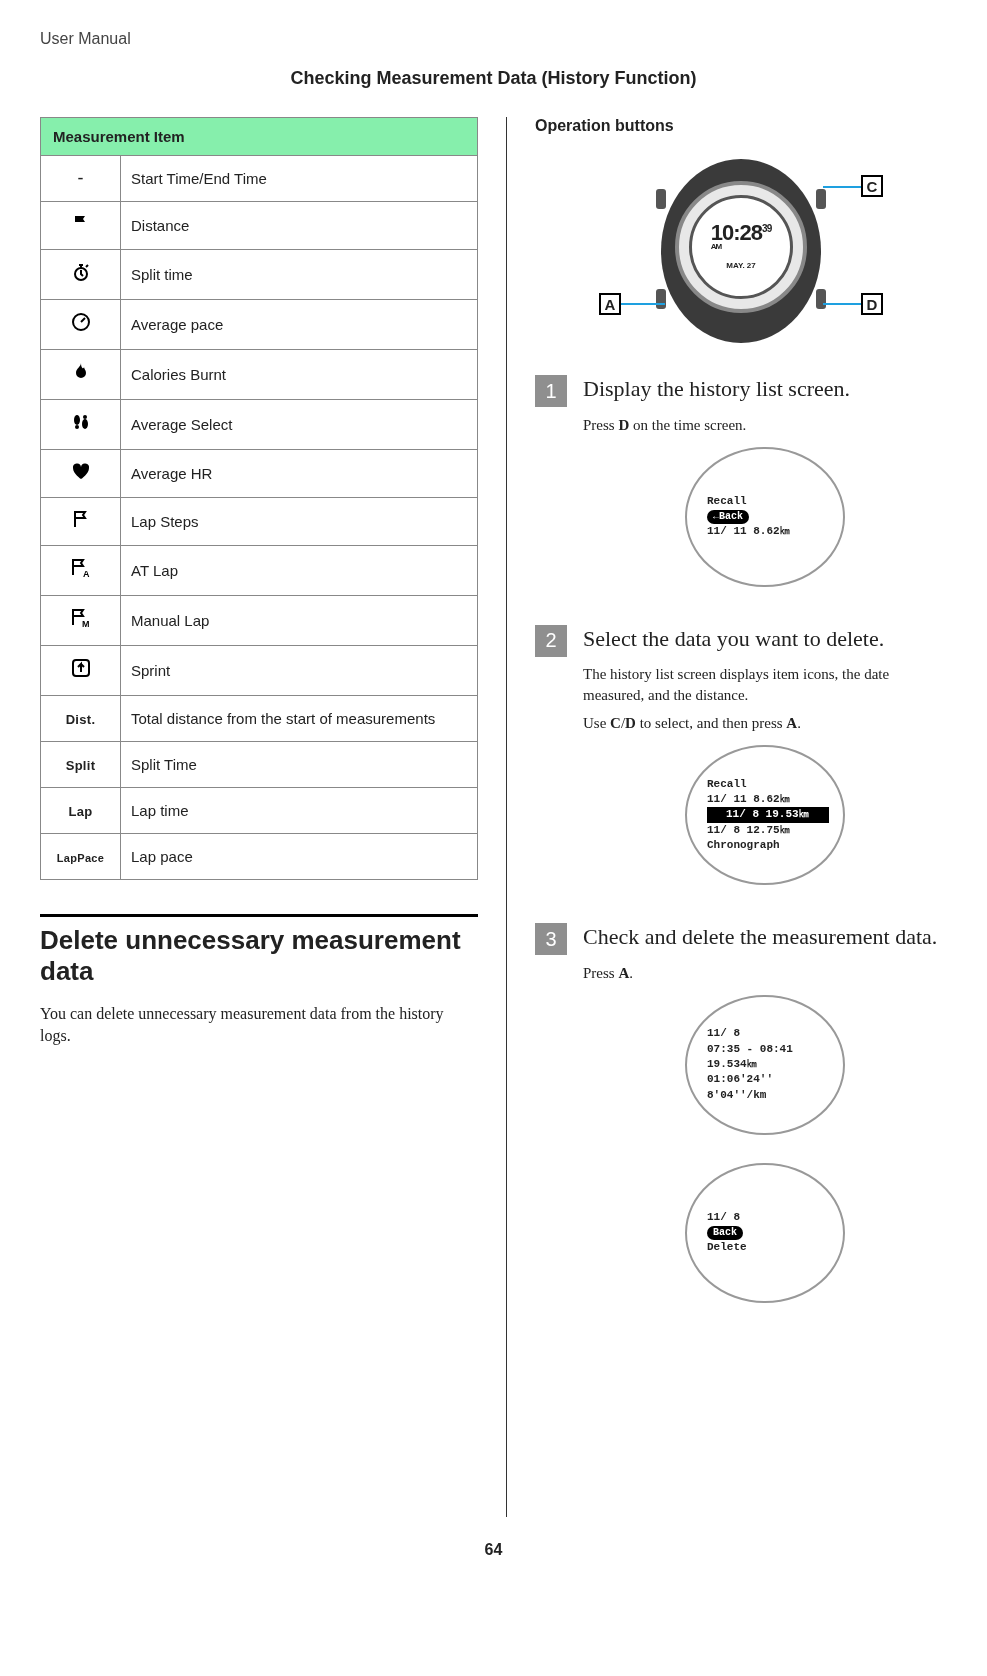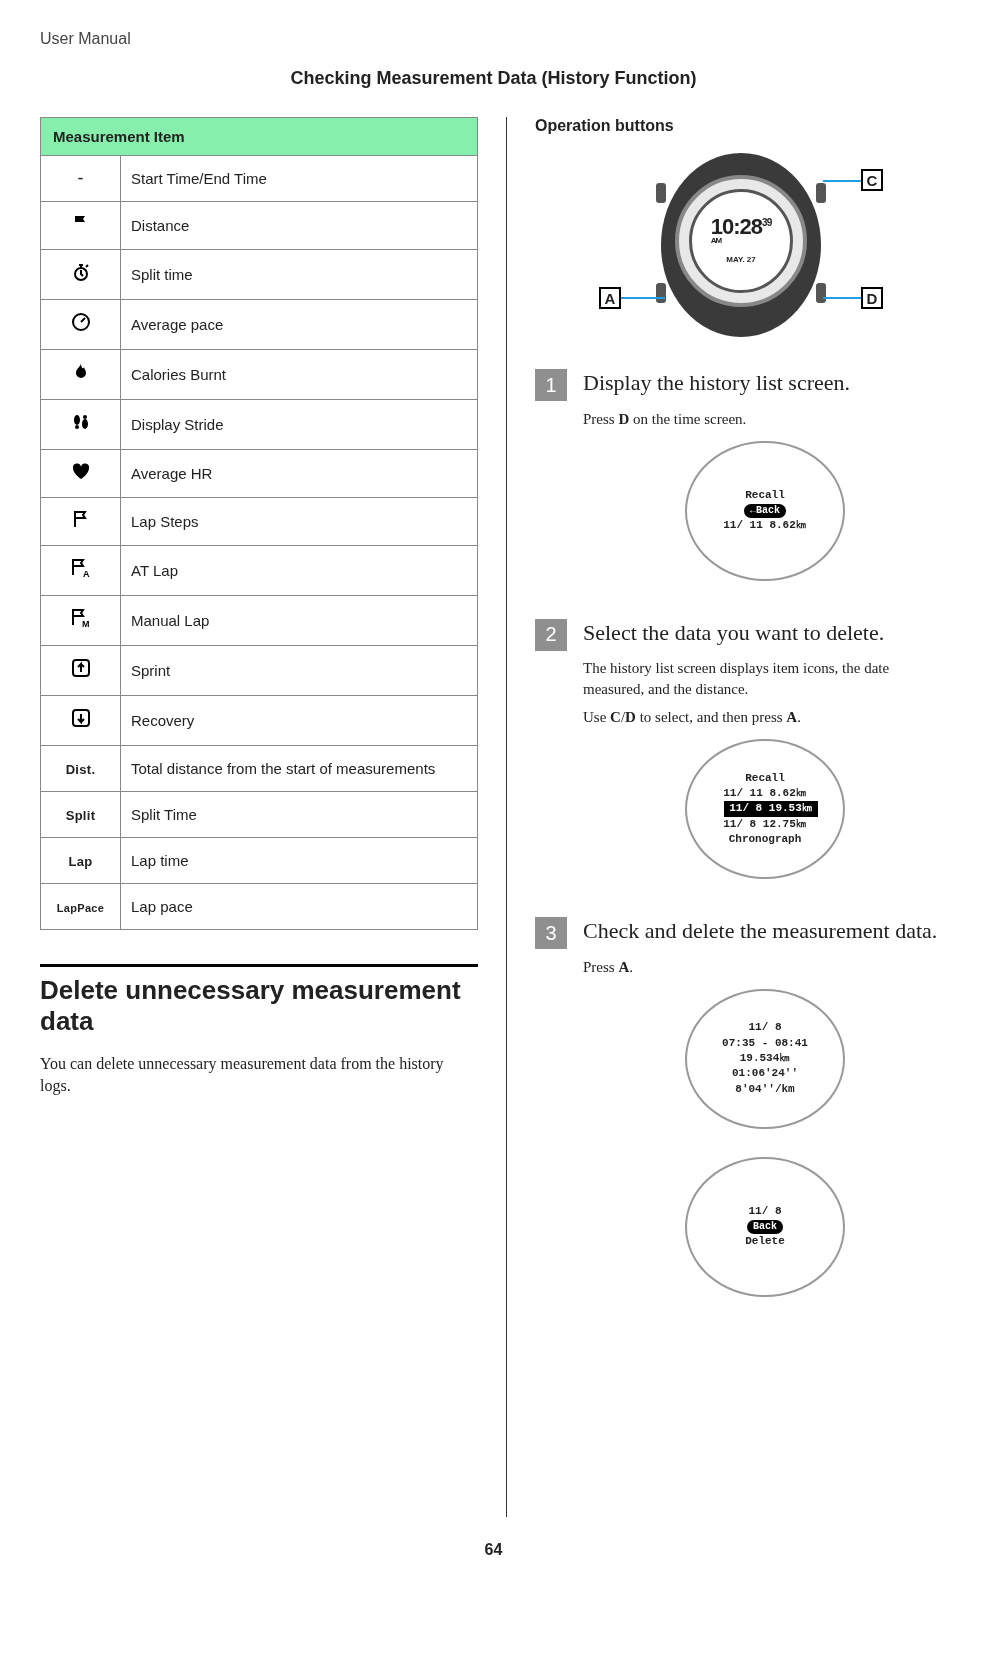--- a/index.html
+++ b/index.html
@@ -15,21 +15,21 @@
   .cols { display: flex; gap: 28px; }
   .col-l { width: 438px; }
   .col-r { flex: 1; border-left: 1px solid #333; padding-left: 28px; min-height: 1400px; }
   .mtable { width: 100%; border-collapse: collapse; font-family: Arial, sans-serif; font-size: 15px; }
   .mtable th { background: #86efac; text-align: left; padding: 10px 12px; font-weight: 700; border: 1px solid #888; }
   .mtable td { border: 1px solid #888; padding: 12px 10px; vertical-align: middle; }
   .mtable td.icell { width: 80px; text-align: center; font-size: 18px; }
   .hr2 { height: 3px; background: #000; margin: 34px 0 8px; width: 100%; }
   h2.delhdr { font-family: Arial, sans-serif; font-size: 26px; font-weight: 700; line-height: 1.2; margin-bottom: 16px; }
   .body-serif { font-size: 16px; line-height: 1.35; }
-  .opbtn-hdr { font-family: Arial, sans-serif; font-weight: 700; font-size: 16px; margin-bottom: 10px; }
+  .opbtn-hdr { font-family: Arial, sans-serif; font-weight: 700; font-size: 16px; margin-bottom: 16px; }
   .watch-wrap { display: flex; justify-content: center; margin-bottom: 24px; }
   .watch-box { position: relative; width: 300px; height: 200px; }
   .watch-body { position: absolute; left: 70px; top: 8px; width: 160px; height: 184px; background: #3a3a3a; border-radius: 80px/92px; }
   .watch-inner { position: absolute; left: 84px; top: 30px; width: 132px; height: 132px; background: #e8e8e8; border-radius: 50%; border: 4px solid #888; }
   .watch-dial { position: absolute; left: 98px; top: 44px; width: 104px; height: 104px; background: #fff; border-radius: 50%; border: 3px solid #555; display: flex; flex-direction: column; justify-content: center; align-items: center; font-family: Arial, sans-serif; }
   .wt1 { font-size: 22px; font-weight: 700; letter-spacing: -1px; line-height: 0.8; }
   .wt1 sup { font-size: 10px; font-weight: 700; vertical-align: super; }
   .wt2 { font-size: 8px; font-weight: 700; margin-top: 2px; }
   .wbutton { position: absolute; width: 10px; height: 20px; background: #555; border-radius: 3px; }
   .wb-tl { left: 65px; top: 38px; }
@@ -44,21 +44,21 @@
   .cl-a { left: 30px; top: 152px; width: 44px; }
   .cl-c { left: 232px; top: 35px; width: 38px; }
   .cl-d { left: 232px; top: 152px; width: 38px; }
   .step { display: flex; gap: 16px; margin-top: 10px; }
   .step-num { width: 32px; height: 32px; background: #8f8f8f; color: #fff; font-family: Arial, sans-serif; font-size: 20px; display: flex; align-items: center; justify-content: center; flex: 0 0 32px; }
   .step-body { flex: 1; }
   .step-title { font-size: 22px; line-height: 1.25; margin-bottom: 12px; }
   .step-text { font-size: 15px; line-height: 1.35; margin-bottom: 8px; }
   .screen-wrap { display: flex; justify-content: center; margin: 12px 0 28px; }
   .screen { width: 160px; height: 140px; border: 2px solid #999; border-radius: 50%; background: #fff; position: relative; overflow: hidden; font-family: "Courier New", monospace; }
-  .scr-inner { position: absolute; left: 20px; right: 20px; top: 24px; bottom: 24px; display: flex; flex-direction: column; justify-content: center; align-items: center; font-size: 11px; font-weight: 700; }
+  .scr-inner { position: absolute; left: 20px; right: 20px; top: 24px; bottom: 24px; display: flex; flex-direction: column; justify-content: center; align-items: flex-start; font-size: 11px; font-weight: 700; }
   .scr-line { line-height: 1.4; white-space: nowrap; }
   .scr-pill { background: #000; color: #fff; border-radius: 7px; padding: 0 6px; display: inline-block; font-size: 10px; }
   .pagenum { text-align: center; font-family: Arial, sans-serif; font-weight: 700; font-size: 16px; margin-top: 24px; }
   .txtlabel { font-family: Arial, sans-serif; font-size: 13px; font-weight: 700; letter-spacing: 0.3px; }
 </style>
 </head>
 <body>
 
 <div class="page-hdr">User Manual</div>
 <div class="page-title">Checking Measurement Data (History Function)</div>
@@ -103,21 +103,21 @@
               </svg></td>
           <td>Calories Burnt</td>
         </tr>
         <tr>
           <td class="icell"><svg width="20" height="20" viewBox="0 0 20 20">
                 <ellipse cx="6" cy="8" rx="3" ry="5" fill="#000"></ellipse>
                 <ellipse cx="14" cy="12" rx="3" ry="5" fill="#000"></ellipse>
                 <circle cx="6" cy="15" r="2" fill="#000"></circle>
                 <circle cx="14" cy="5" r="2" fill="#000"></circle>
               </svg></td>
-          <td>Display Stride</td>
+          <td>Average Select</td>
         </tr>
         <tr>
           <td class="icell"><svg width="20" height="18" viewBox="0 0 20 18">
                 <path d="M10 17s-8-5-8-11a4 4 0 018-1 4 4 0 018 1c0 6-8 11-8 11z" fill="#000"></path>
               </svg></td>
           <td>Average HR</td>
         </tr>
         <tr>
           <td class="icell"><svg width="18" height="18" viewBox="0 0 18 18">
                 <path d="M3 1v16M3 2h10l-2 3 2 3H3" fill="none" stroke="#000" stroke-width="2"></path>
@@ -137,27 +137,20 @@
                 <text x="12" y="19" font-size="9" font-family="Arial" font-weight="700">M</text>
               </svg></td>
           <td>Manual Lap</td>
         </tr>
         <tr>
           <td class="icell"><svg width="20" height="20" viewBox="0 0 20 20">
                 <rect x="2" y="2" width="16" height="16" rx="3" fill="none" stroke="#000" stroke-width="2"></rect>
                 <path d="M10 14V6l-3 3m3-3l3 3" stroke="#000" stroke-width="2" fill="none"></path>
               </svg></td>
           <td>Sprint</td>
-        </tr>
-        <tr>
-          <td class="icell"><svg width="20" height="20" viewBox="0 0 20 20">
-                <rect x="2" y="2" width="16" height="16" rx="3" fill="none" stroke="#000" stroke-width="2"></rect>
-                <path d="M10 6v8l-3-3m3 3l3-3" stroke="#000" stroke-width="2" fill="none"></path>
-              </svg></td>
-          <td>Recovery</td>
         </tr>
         <tr>
           <td class="icell"><span class="txtlabel">Dist.</span></td>
           <td>Total distance from the start of measurements</td>
         </tr>
         <tr>
           <td class="icell"><span class="txtlabel">Split</span></td>
           <td>Split Time</td>
         </tr>
         <tr>
@@ -221,21 +214,21 @@
           <div class="step-num">2</div>
           <div class="step-body">
             <div class="step-title body-serif">Select the data you want to delete.</div>
             <div class="step-text body-serif">The history list screen displays item icons, the date measured, and the distance.</div>
             <div class="step-text body-serif">Use <b>C</b>/<b>D</b> to select, and then press <b>A</b>.</div>
             <div class="screen-wrap">
               <div class="screen">
                 <div class="scr-inner">
                   <div class="scr-line">Recall</div>
                   <div class="scr-line">11/ 11  8.62㎞</div>
-                  <div class="scr-line" style="background: rgb(0, 0, 0); color: rgb(255, 255, 255); padding: 0px 5px; margin-left: 12px;">11/  8 19.53㎞</div>
+                  <div class="scr-line" style="background: rgb(0, 0, 0); color: rgb(255, 255, 255); padding: 0px 19px;">11/  8 19.53㎞</div>
                   <div class="scr-line">11/  8 12.75㎞</div>
                   <div class="scr-line">Chronograph</div>
                 </div>
               </div>
             </div>
           </div>
         </div>
         <div class="step">
           <div class="step-num">3</div>
           <div class="step-body">

